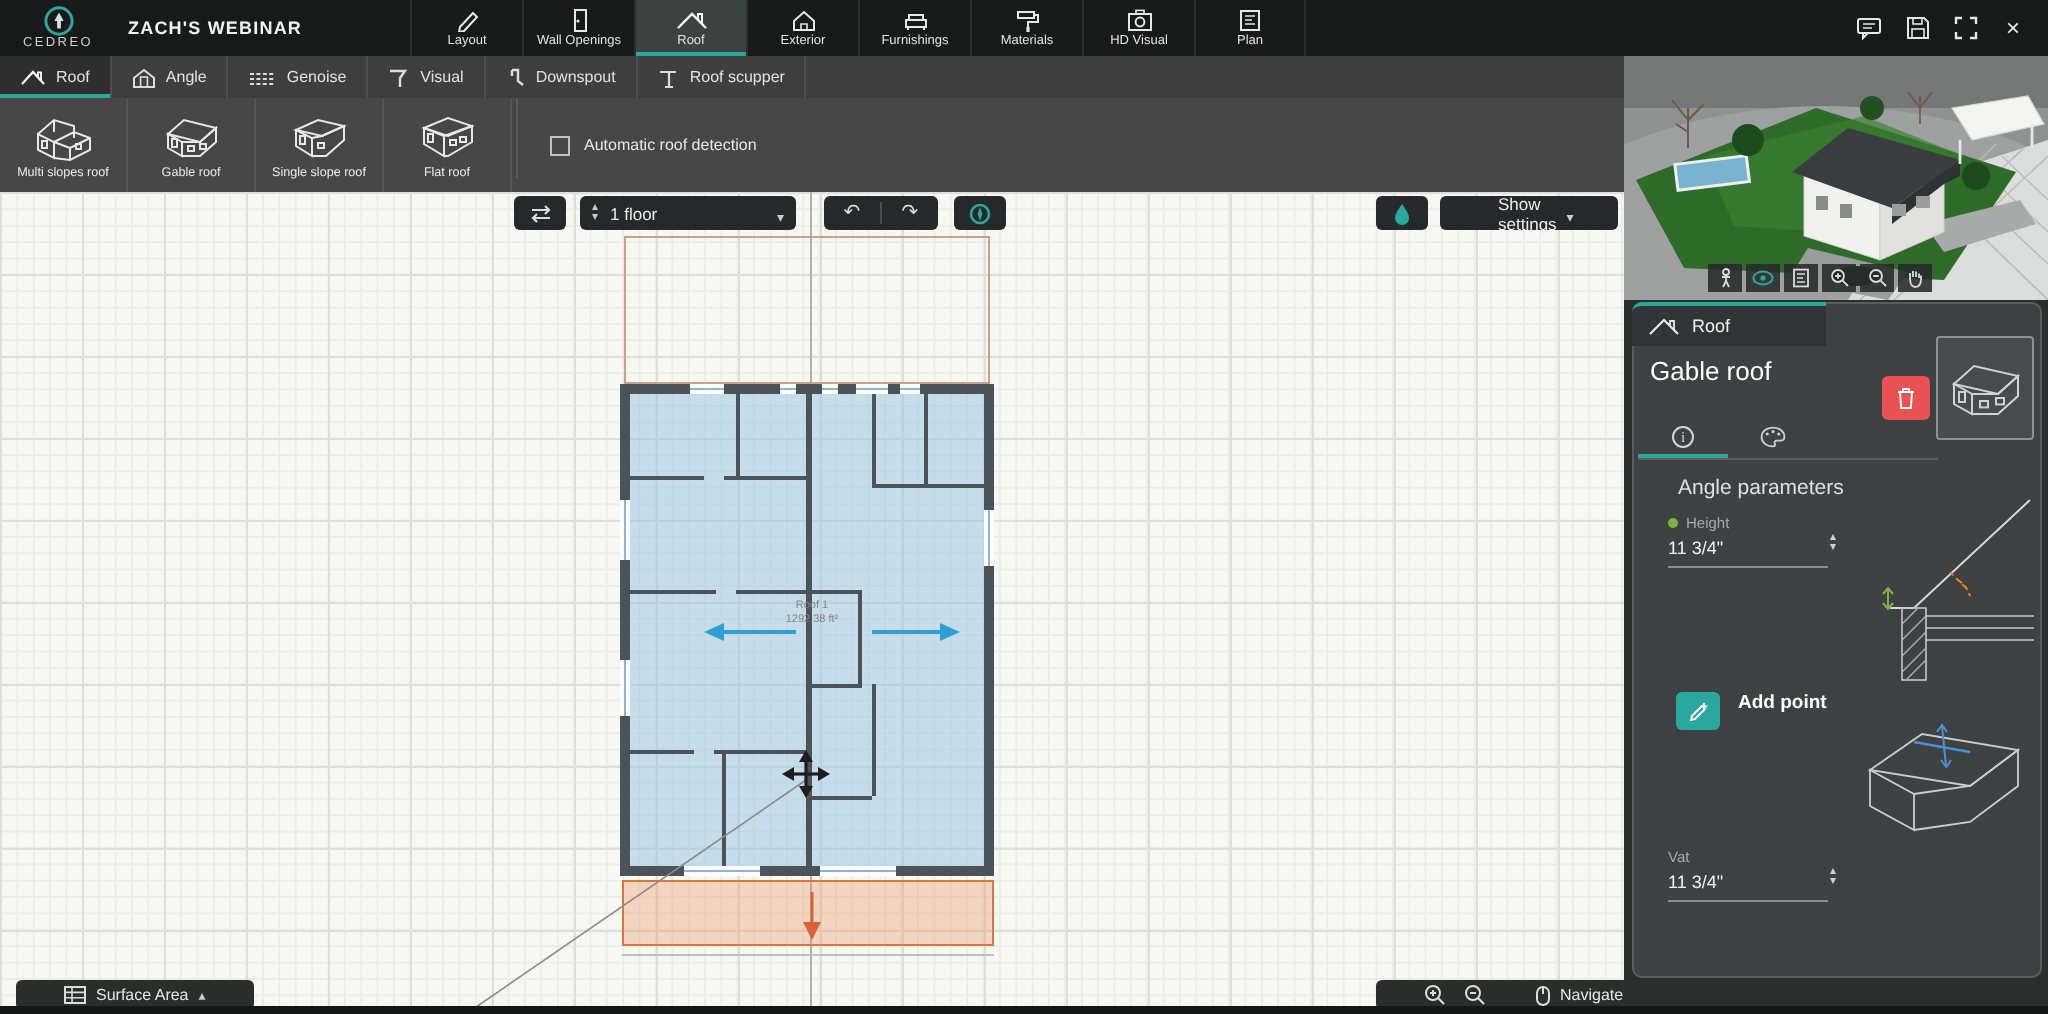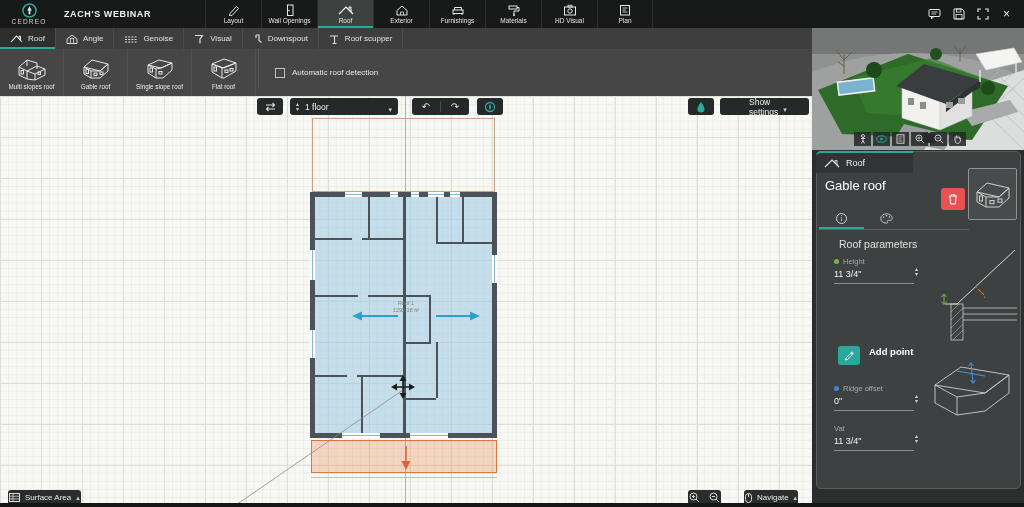--- a/index.html
+++ b/index.html
@@ -55,21 +55,21 @@
   .floor-sel{position:absolute;left:290px;top:2px;width:108px;height:17px;background:#262929;border-radius:3px;display:flex;align-items:center;color:#eee;padding:0 6px;gap:6px;cursor:pointer;}
   .fstep{display:flex;flex-direction:column;line-height:4.5px;font-size:6px;color:#ccc;}
   .floor-label{font-size:8.5px;flex:1;}
   .chev-d::after{content:"▾";font-size:7px;color:#ccc;}
   .chev-u::after{content:"▴";font-size:7px;color:#ccc;}
   .undo-redo{position:absolute;left:412px;top:2px;width:57px;height:17px;background:#262929;border-radius:3px;display:flex;align-items:center;color:#ddd;}
   .ur{flex:1;text-align:center;font-size:10px;line-height:17px;cursor:pointer;}
   .ur-div{width:1px;height:11px;background:#4a4d4c;}
   .showset{position:absolute;left:720px;top:2px;width:89px;height:17px;background:#262929;border-radius:3px;display:flex;align-items:center;gap:5px;padding:0 24px;color:#eee;cursor:pointer;}
   .showset .ss-label{font-size:8.5px;flex:1;}
-  .pill{position:absolute;top:394px;height:15px;background:#2a2d2c;border-radius:3px;color:#e8e8e8;display:flex;align-items:center;gap:5px;padding:0 1px;font-size:8px;cursor:pointer;}
+  .pill{position:absolute;top:394px;height:15px;background:#2a2d2c;border-radius:3px;color:#e8e8e8;display:flex;align-items:center;gap:5px;padding:0 24px;font-size:8px;cursor:pointer;}
 
   
   .preview{position:absolute;left:812px;top:28px;width:212px;height:122px;background:#8f9291;overflow:hidden;}
   .mini-bar{position:absolute;left:42px;top:104px;display:flex;gap:2px;}
   .mini-btn{width:17px;height:14px;background:rgba(38,42,41,.88);display:flex;align-items:center;justify-content:center;cursor:pointer;}
   .panelbg{position:absolute;left:812px;top:150px;width:212px;height:357px;background:#2b2e2d;}
   .card{position:absolute;left:816px;top:151px;width:205px;height:338px;background:#3e4141;border:1px solid #5a5d5c;border-radius:5px;}
   .insp-tab{position:absolute;left:-1px;top:-1px;width:97px;height:22px;background:#313434;border-top:2px solid #2ba89d;border-radius:5px 0 0 0;display:flex;align-items:center;gap:6px;padding-left:8px;font-size:9px;color:#f0f0f0;cursor:pointer;}
   .insp-title{position:absolute;left:8px;top:26px;font-size:13px;color:#fff;}
   .trash{position:absolute;left:124px;top:36px;width:24px;height:22px;background:#e85252;border-radius:3px;display:flex;align-items:center;justify-content:center;cursor:pointer;}
@@ -538,21 +538,21 @@
       <div class="t2">
         <svg width="13" height="11" viewBox="0 0 13 11">
             <path d="M6.5 0.8 C3 0.8 0.8 3 0.8 5.5 C0.8 8 3 10.2 6.5 10.2 C7.5 10.2 7.8 9.5 7.4 8.8 C7 8.1 7.4 7.3 8.3 7.3 L10.5 7.3 C11.6 7.3 12.2 6.5 12.2 5.3 C12.2 2.8 9.8 0.8 6.5 0.8 Z" fill="none" stroke="#cfcfcf" stroke-width="0.9"></path>
             <circle cx="3.6" cy="4" r="0.8" fill="#cfcfcf"></circle>
             <circle cx="6.5" cy="2.8" r="0.8" fill="#cfcfcf"></circle>
             <circle cx="9.4" cy="4" r="0.8" fill="#cfcfcf"></circle>
           </svg>
       </div>
     </div>
 
-    <div class="section-title">Roof parameters</div>
+    <div class="section-title">Angle parameters</div>
 
     <div class="field" style="top:105px;">
       <div class="fl">
           <span class="dot dot-green"></span>
           <span>Height</span>
         </div>
       <div class="fv">11 3/4"</div>
       <span class="stepper"></span>
     </div>
 
@@ -580,28 +580,20 @@
     <div class="add-point">
       <span class="ap-btn">
         <svg width="11" height="11" viewBox="0 0 11 11">
             <path d="M2 8 L7 3 L8.5 4.5 L3.5 9.5 L1.5 10 Z" fill="none" stroke="#fff" stroke-width="1"></path>
             <path d="M8 1.5 V5 M6.3 3.2 H9.7" stroke="#fff" stroke-width="0.9"></path>
           </svg>
       </span>
       <span class="ap-label">Add point</span>
     </div>
 
-    <div class="field" style="top:232px;">
-      <div class="fl">
-          <span class="dot dot-blue"></span>
-          <span>Ridge offset</span>
-        </div>
-      <div class="fv">0"</div>
-      <span class="stepper"></span>
-    </div>
 
     <svg class="diag2" width="94" height="70" viewBox="0 0 94 70">
       <g fill="none" stroke="#cdcdcd" stroke-width="0.9">
         <path d="M8 30 L34 12 L82 20 L58 38 Z"></path>
         <path d="M8 30 L8 48 L30 60 L30 42 Z"></path>
         <path d="M30 42 L58 38 L82 20 L82 38 L58 56 L30 60"></path>
       </g>
       <line x1="30" y1="16" x2="58" y2="21" stroke="#4a90d9" stroke-width="1.2"></line>
       <path d="M44 8 L46 28 M41.5 11 L44 7.5 L46.5 11 M43.5 25 L46.2 28.5 L48.5 25" stroke="#4a90d9" stroke-width="1" fill="none"></path>
     </svg>

